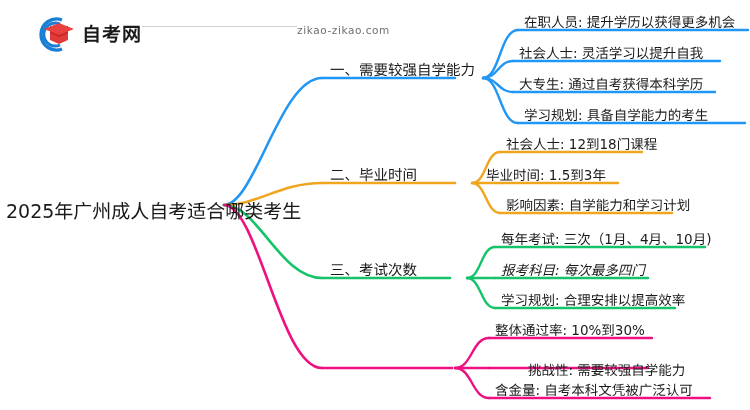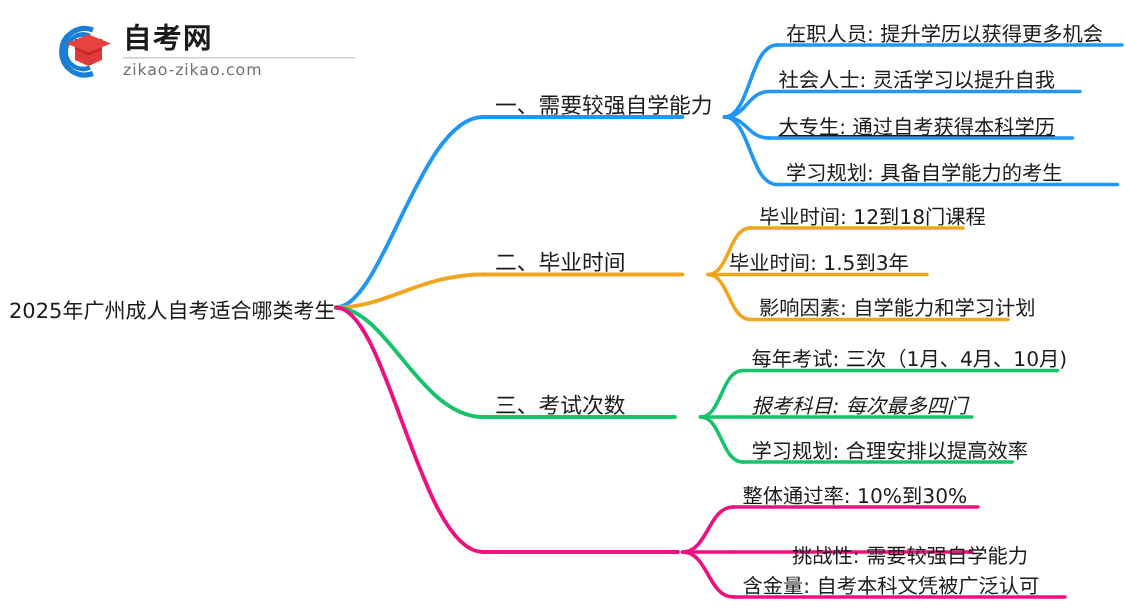--- a/index.html
+++ b/index.html
@@ -8,34 +8,34 @@
     width:750px;height:410px;
     background:#ffffff;
     font-family:"Liberation Sans","DejaVu Sans",sans-serif;
     overflow:hidden;
     position:relative;
   }
   #stage{position:relative;width:750px;height:410px;}
   
   #logo{position:absolute;left:30px;top:12px;display:flex;align-items:center;height:44px;}
   #logo-mark{position:relative;width:46px;height:42px;flex:none;}
-  #logo-text{margin-left:6px;display:flex;flex-direction:column;justify-content:center;}
+  #logo-text{margin-left:6px;display:flex;justify-content:center;}
   #logo-cn{font-size:19px;font-weight:700;color:#1a1a1a;letter-spacing:1px;line-height:20px;
            font-family:"DejaVu Sans","Liberation Sans",sans-serif;}
   #logo-rule{height:1px;background:#cfcfcf;margin:2px 0 2px 0;width:155px;}
   #logo-url{font-size:10.5px;color:#6f6f6f;letter-spacing:.6px;line-height:12px;
             font-family:"DejaVu Sans","Liberation Sans",sans-serif;}
 
   
   #links{position:absolute;left:0;top:0;width:750px;height:410px;}
 
   
   .node{position:absolute;white-space:nowrap;color:#1a1a1a;
         font-family:"DejaVu Sans","Liberation Sans",sans-serif;}
-  #root-title{font-size:14px;left:6px;top:196px;letter-spacing:0px;}
+  #root-title{font-size:19px;left:6px;top:196px;letter-spacing:0px;}
   .branch{font-size:14.5px;}
   .leaf{font-size:13.5px;}
 </style>
 </head>
 <body>
 
 <div id="stage">
 
   <div id="logo">
     <div id="logo-mark">
@@ -100,24 +100,24 @@
   </svg>
 
   <div class="node" id="root-title">2025年广州成人自考适合哪类考生</div>
 
   <div class="node branch" style="left:330px;top:58px;">一、需要较强自学能力</div>
   <div class="node branch" style="left:330px;top:163px;">二、毕业时间</div>
   <div class="node branch" style="left:330px;top:258px;">三、考试次数</div>
 
   <div class="node leaf" style="left:524px;top:11px;">在职人员: 提升学历以获得更多机会</div>
   <div class="node leaf" style="left:519px;top:42px;">社会人士: 灵活学习以提升自我</div>
-  <div class="node leaf" style="left:519px;top:73px;text-decoration:underline;">大专生: 通过自考获得本科学历</div>
+  <div class="node leaf" style="left:519px;top:73px;">大专生: 通过自考获得本科学历</div>
   <div class="node leaf" style="left:524px;top:104px;">学习规划: 具备自学能力的考生</div>
 
-  <div class="node leaf" style="left:506px;top:133px;">毕业时间: 12到18门课程</div>
+  <div class="node leaf" style="left:506px;top:133px;">社会人士: 12到18门课程</div>
   <div class="node leaf" style="left:486px;top:164px;">毕业时间: 1.5到3年</div>
   <div class="node leaf" style="left:506px;top:194px;">影响因素: 自学能力和学习计划</div>
 
   <div class="node leaf" style="left:501px;top:228px;">每年考试: 三次（1月、4月、10月)</div>
   <div class="node leaf" style="left:501px;top:259px;font-style:italic;">报考科目: 每次最多四门</div>
   <div class="node leaf" style="left:501px;top:289px;">学习规划: 合理安排以提高效率</div>
 
   <div class="node leaf" style="left:495px;top:319px;">整体通过率: 10%到30%</div>
   <div class="node leaf" style="left:495px;top:359px;margin-left:33px;">挑战性: 需要较强自学能力</div>
   <div class="node leaf" style="left:495px;top:379px;">含金量: 自考本科文凭被广泛认可</div>

